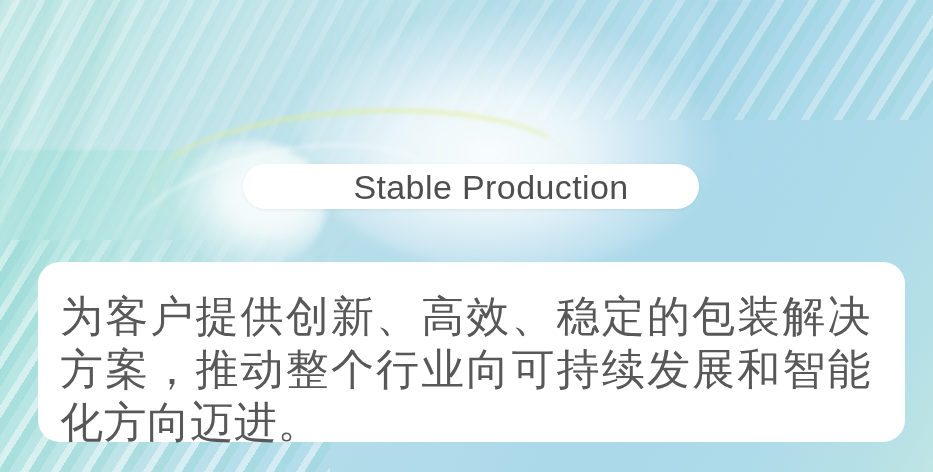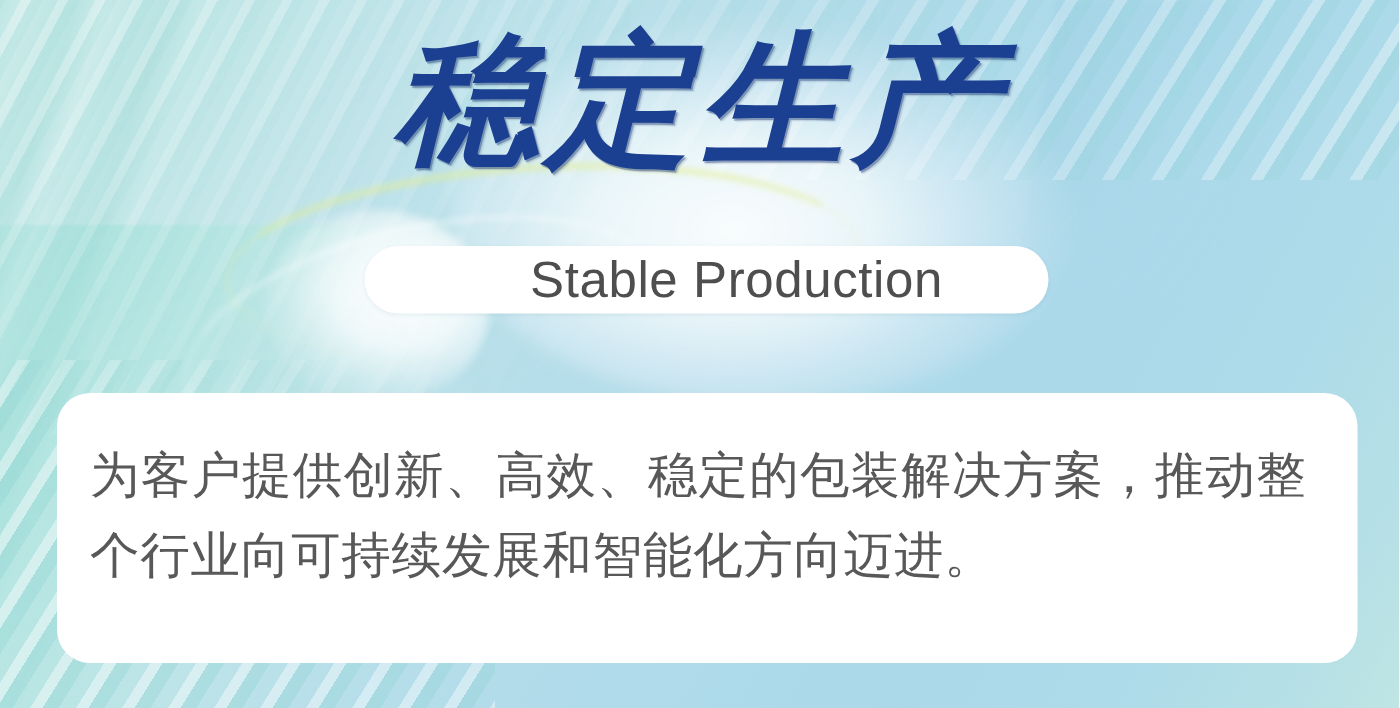--- a/index.html
+++ b/index.html
@@ -258,21 +258,21 @@
     width: 867px;
     height: 180px;
     background: #ffffff;
     border-radius: 22px;
     box-sizing: border-box;
     padding: 28px 34px 0 12px;
   }
 
   .body-text {
     font-family: "DejaVu Sans", "Liberation Sans", sans-serif;
-    font-size: 33px;
+    font-size: 43px;
     font-weight: 500;
     line-height: 53px;
     color: #585858;
     letter-spacing: 0.5px;
     text-align: justify;
     text-justify: inter-character;
     padding-left: 10px;
   }
 </style>
 </head>
@@ -286,21 +286,20 @@
   <div class="bg-layer stripes-tr"></div>
   <div class="bg-layer stripes-br"></div>
   <div class="bg-layer stripes-bottom"></div>
   <div class="bg-layer glow-main"></div>
   <div class="bg-layer glow-orb"></div>
   <div class="bg-layer swoosh"></div>
   <div class="bg-layer swoosh-2"></div>
 
   <div class="content">
 
-    <div class="headline">稳定生产</div>
 
     <div class="subtitle-pill">
       <span class="subtitle-text">Stable Production</span>
     </div>
 
     <div class="body-card">
       <div class="body-text">为客户提供创新、高效、稳定的包装解决方案，推动整个行业向可持续发展和智能化方向迈进。</div>
     </div>
 
   </div>

